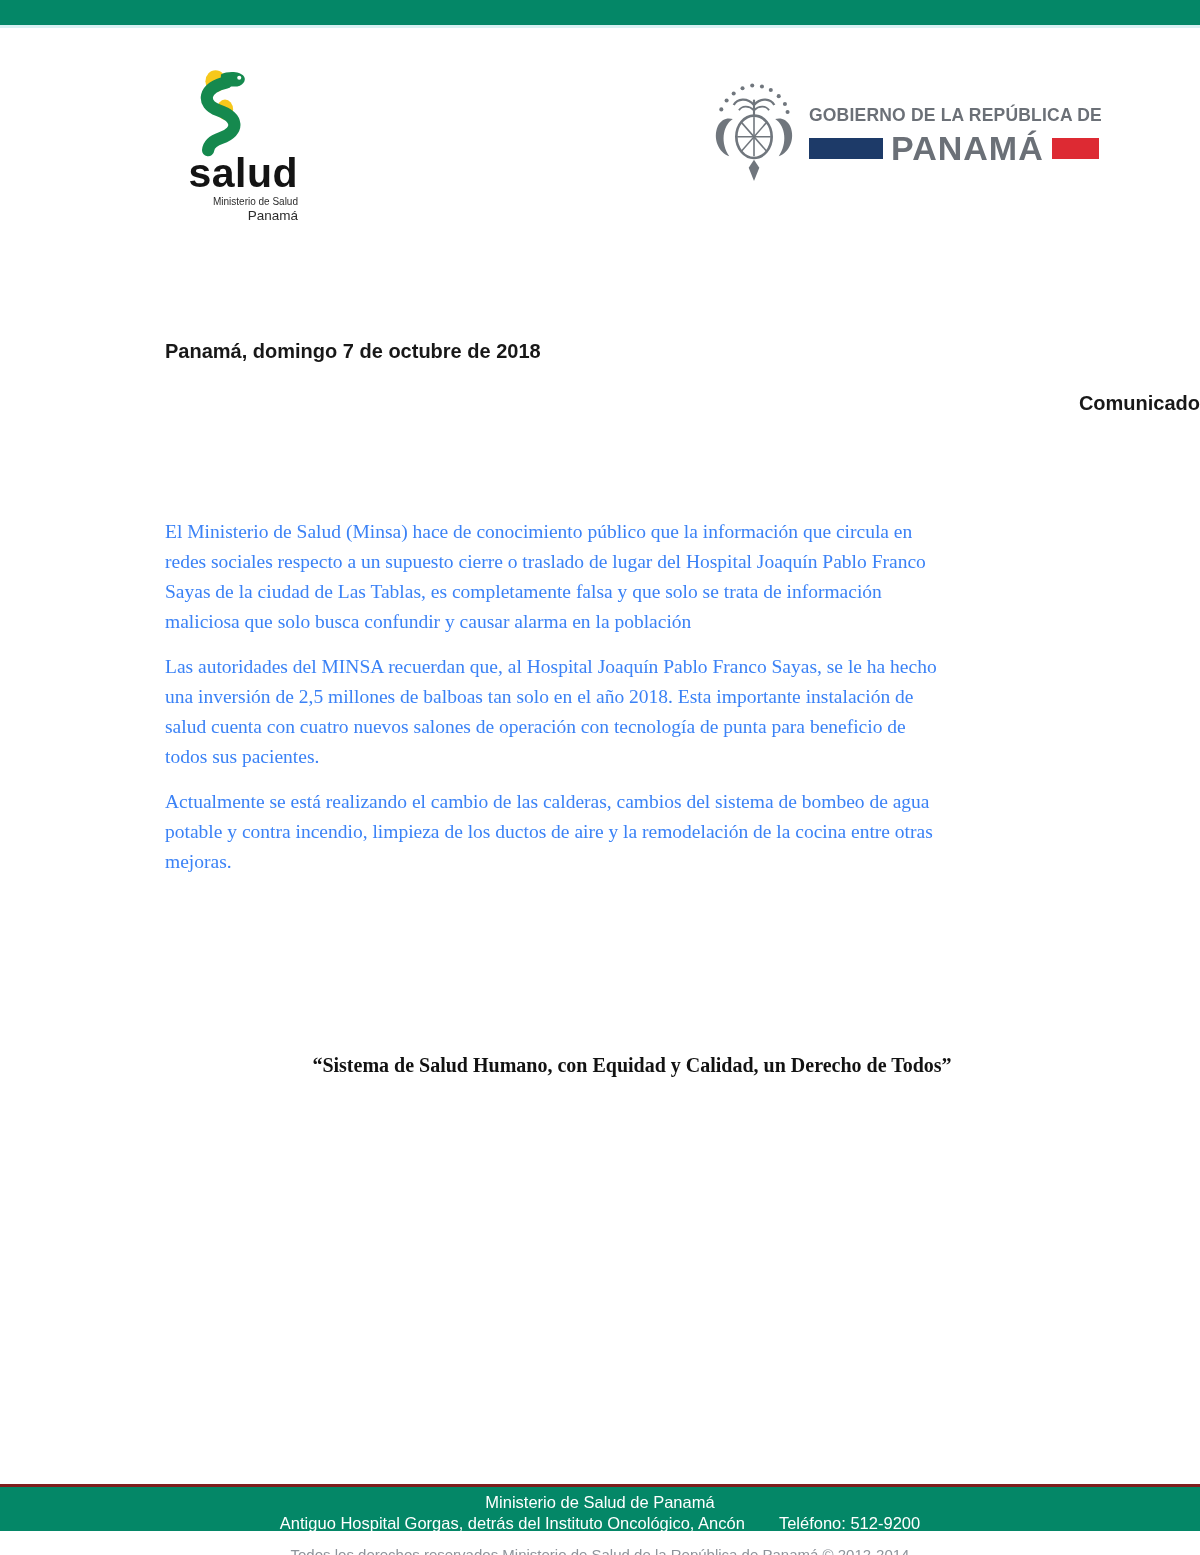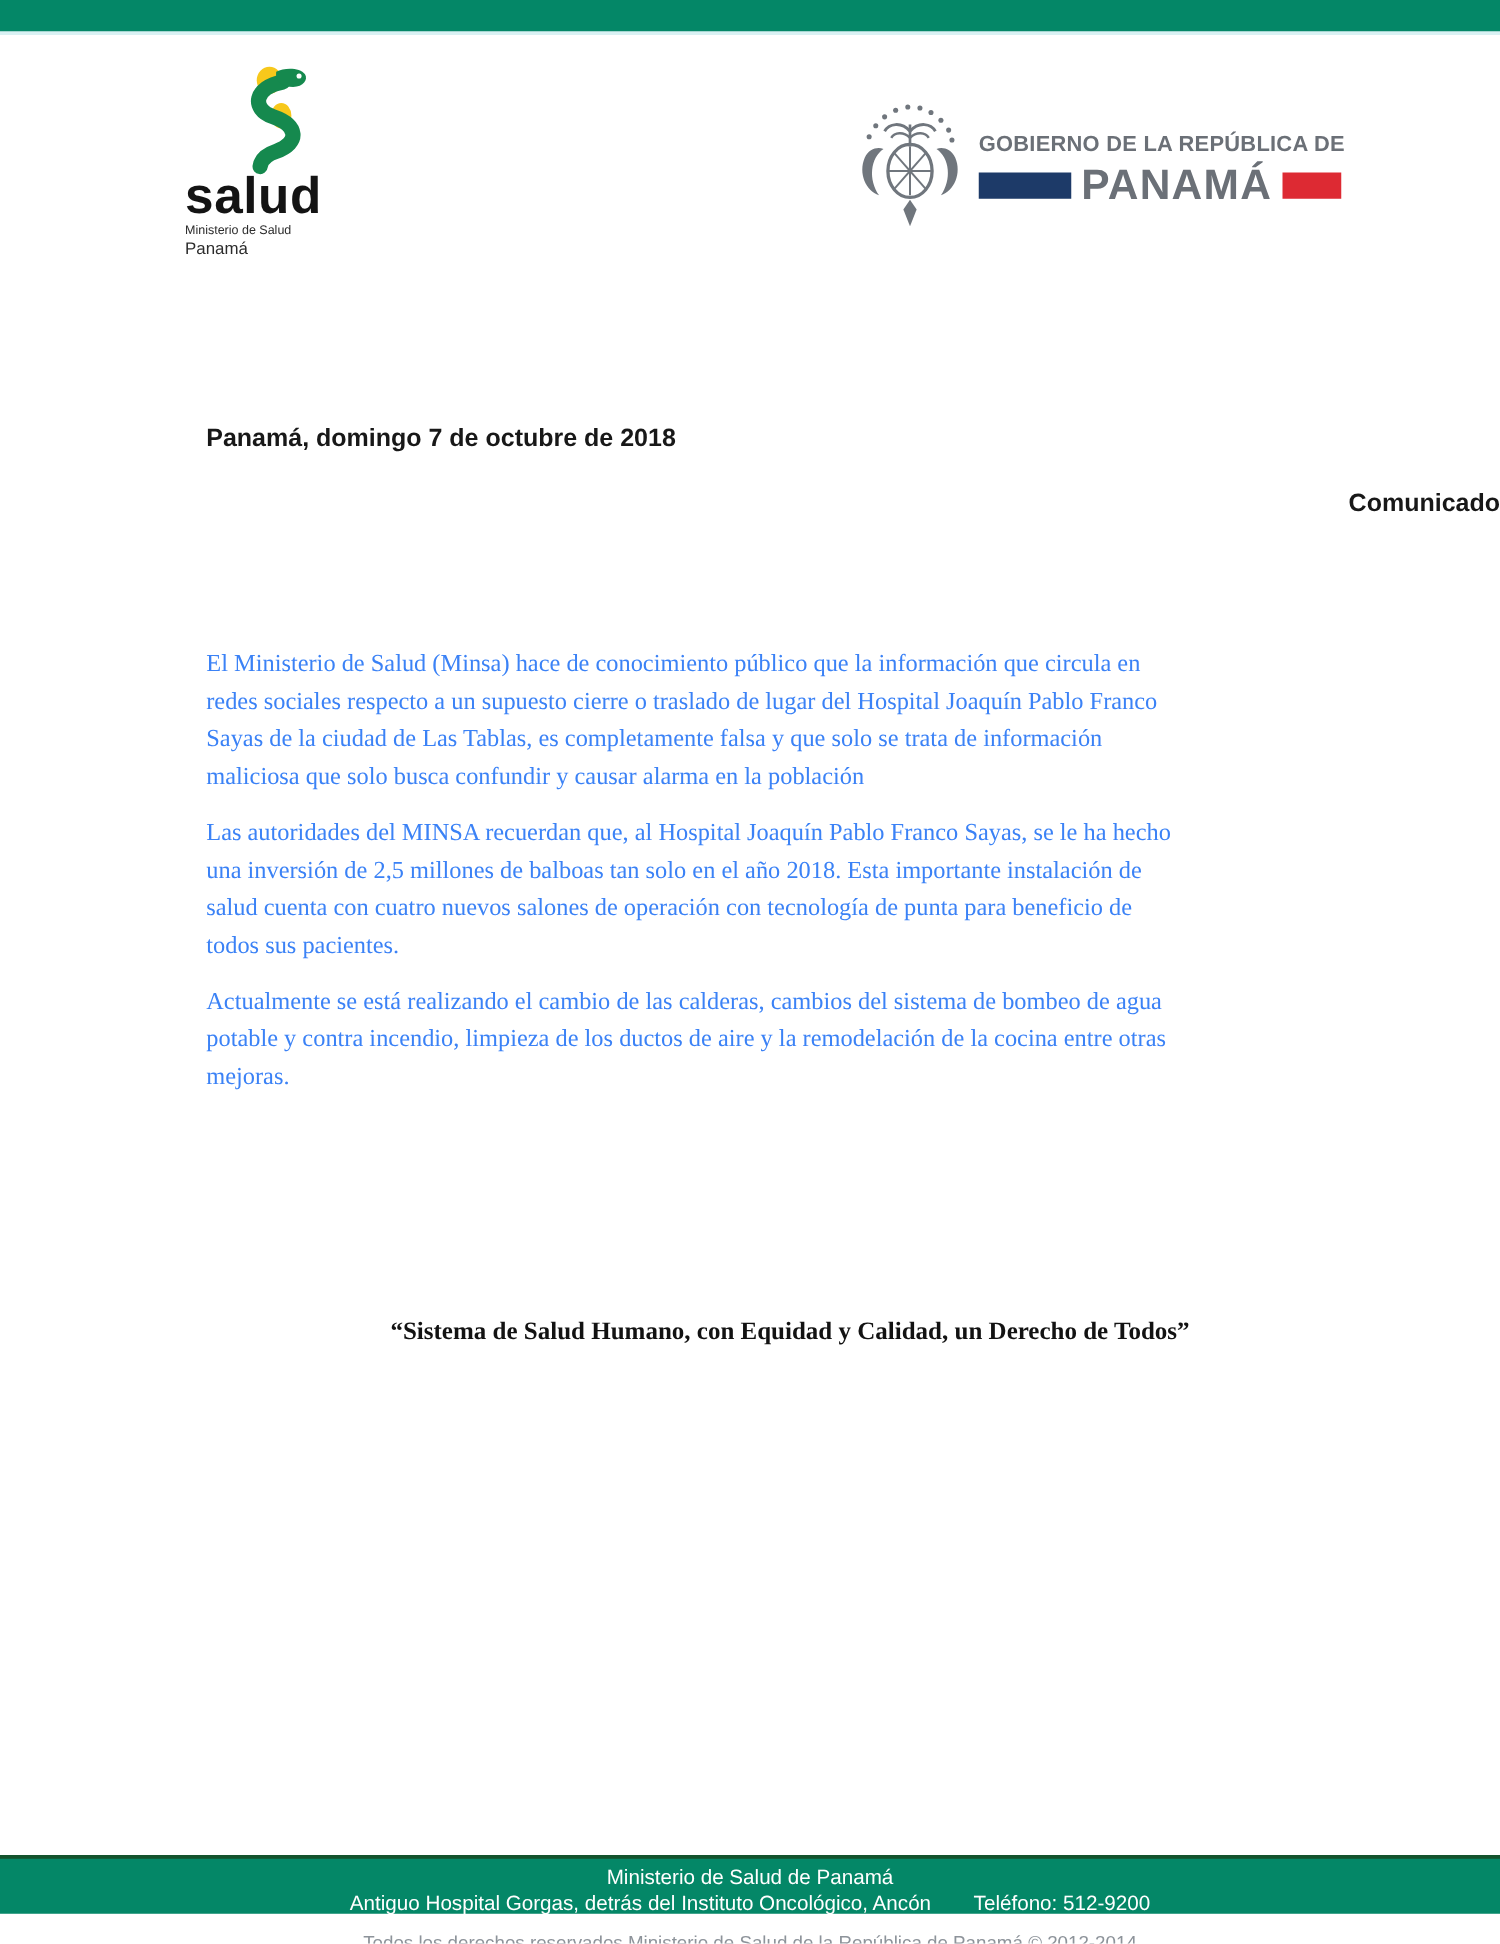--- a/index.html
+++ b/index.html
@@ -9,39 +9,39 @@
     font-family:"Liberation Sans", sans-serif; color:#141414;
   }
 
   
   .top-bar {
     position:absolute; top:0; left:0; width:100%; height:25px;
     background:#048767; border-bottom:3px solid #d9f1f3;
   }
   .footer-bar {
     position:absolute; top:1484px; left:0; width:100%; height:47px;
-    background:#048767; border-top:3px solid #14532d;
+    background:#048767; border-top:3px solid #7f1d1d;
     box-sizing:border-box; color:#ffffff; text-align:center; padding-top:5px;
   }
   .footer-line1 { font-size:16.5px; line-height:20px; }
   .footer-line2 { font-size:16.5px; line-height:20px; display:flex; justify-content:center; gap:34px; margin-top:1px; }
   .copyright {
     position:absolute; top:1546px; left:0; width:100%;
     text-align:center; font-size:15px; color:#8d939a;
   }
 
   
-  .salud-logo { position:absolute; left:148px; top:52px; width:150px; text-align:left; }
+  .salud-logo { position:absolute; left:148px; top:69px; width:150px; text-align:right; }
   .salud-snake svg { width:82px; height:88px; display:block; margin:0 auto; }
   .salud-word { font-size:41px; font-weight:bold; color:#141414; line-height:1; margin-top:-4px; letter-spacing:0.5px; }
   .salud-sub { font-size:10px; color:#2c2c2c; line-height:1.15; margin-top:2px; }
   .salud-sub2 { font-size:13.5px; color:#2c2c2c; line-height:1.15; }
 
   
-  .gob-logo { position:absolute; left:683px; top:82px; display:flex; align-items:flex-start;justify-content:flex-end; }
+  .gob-logo { position:absolute; left:709px; top:82px; display:flex; align-items:flex-start;justify-content:flex-end; }
   .crest svg { width:90px; height:106px; display:block; }
   .gob-text { margin-left:10px; padding-top:23px; }
   .gob-line1 { font-size:17.5px; font-weight:bold; color:#6b7077; letter-spacing:0.2px; white-space:nowrap; }
   .gob-line2 { display:flex; align-items:center; gap:8px; margin-top:5px; }
   .rect-navy { width:74px; height:21px; background:#1d3a68; display:inline-block; }
   .rect-red  { width:47px; height:21px; background:#dd2a33; display:inline-block; }
   .gob-panama { font-size:34px; font-weight:bold; color:#6b7077; letter-spacing:1px; line-height:1; white-space:nowrap; }
 
   
   .date-line {

